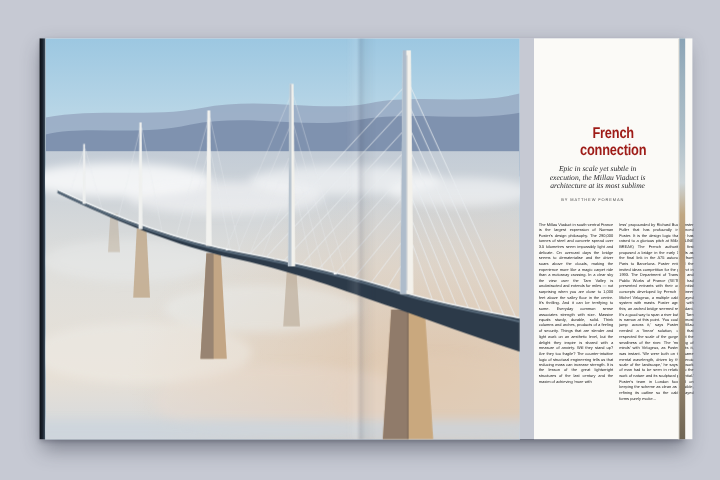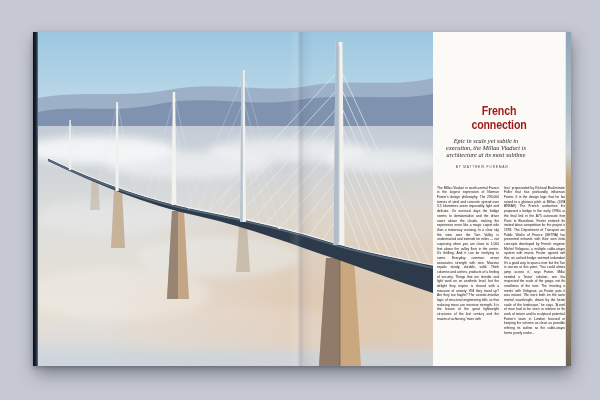--- a/index.html
+++ b/index.html
@@ -7,21 +7,21 @@
   .stage{position:relative;width:600px;height:400px;background:#c6c9d3;}
   .spread{position:absolute;left:33px;top:32px;width:537px;height:334px;
           box-shadow:2px 8px 16px rgba(40,44,60,.45),0 2px 4px rgba(40,44,60,.30);}
   .back-edge{position:absolute;left:0;top:0;width:5px;height:334px;
              background:linear-gradient(90deg,#0d1117 0%,#1c2430 55%,#3b4a57 85%,#8795a0 100%);}
   .photo{position:absolute;left:5px;top:0;width:395px;height:334px;overflow:hidden;background:#bcd4e4;}
   .photo svg{display:block;}
   .fold{position:absolute;left:250px;top:0;width:30px;height:334px;pointer-events:none;
         background:linear-gradient(90deg,rgba(255,255,255,0) 0%,rgba(255,255,255,.10) 30%,
                    rgba(60,66,88,.16) 42%,rgba(60,66,88,.06) 55%,rgba(60,66,88,0) 85%);}
-  .page-right{position:absolute;left:400px;top:0;width:132px;height:334px;background:#fbfaf7;}
+  .page-right{position:absolute;left:412px;top:0;width:132px;height:334px;background:#fbfaf7;}
   .fore-edge{position:absolute;left:532px;top:0;width:5px;height:334px;
         background:linear-gradient(180deg,#8ba4b6 0%,#9db2bf 10%,#aebfc9 24%,#cdd5d8 36%,
                    #c0a782 44%,#b59877 54%,#c2a585 64%,#a5947a 76%,#8b7c66 88%,#6f6553 100%);
         border-left:1px solid #e8e6e0;}
   
   .title{position:absolute;left:0;top:72px;width:132px;text-align:center;}
   .title-inner{width:86px;margin:0 auto;transform:scaleX(.82);transform-origin:center top;
                font-weight:700;font-size:13px;line-height:1.04;letter-spacing:-.2px;
                font-family:"Liberation Sans",sans-serif;}
   .standfirst{position:absolute;left:0;top:105px;width:132px;height:26px;}

